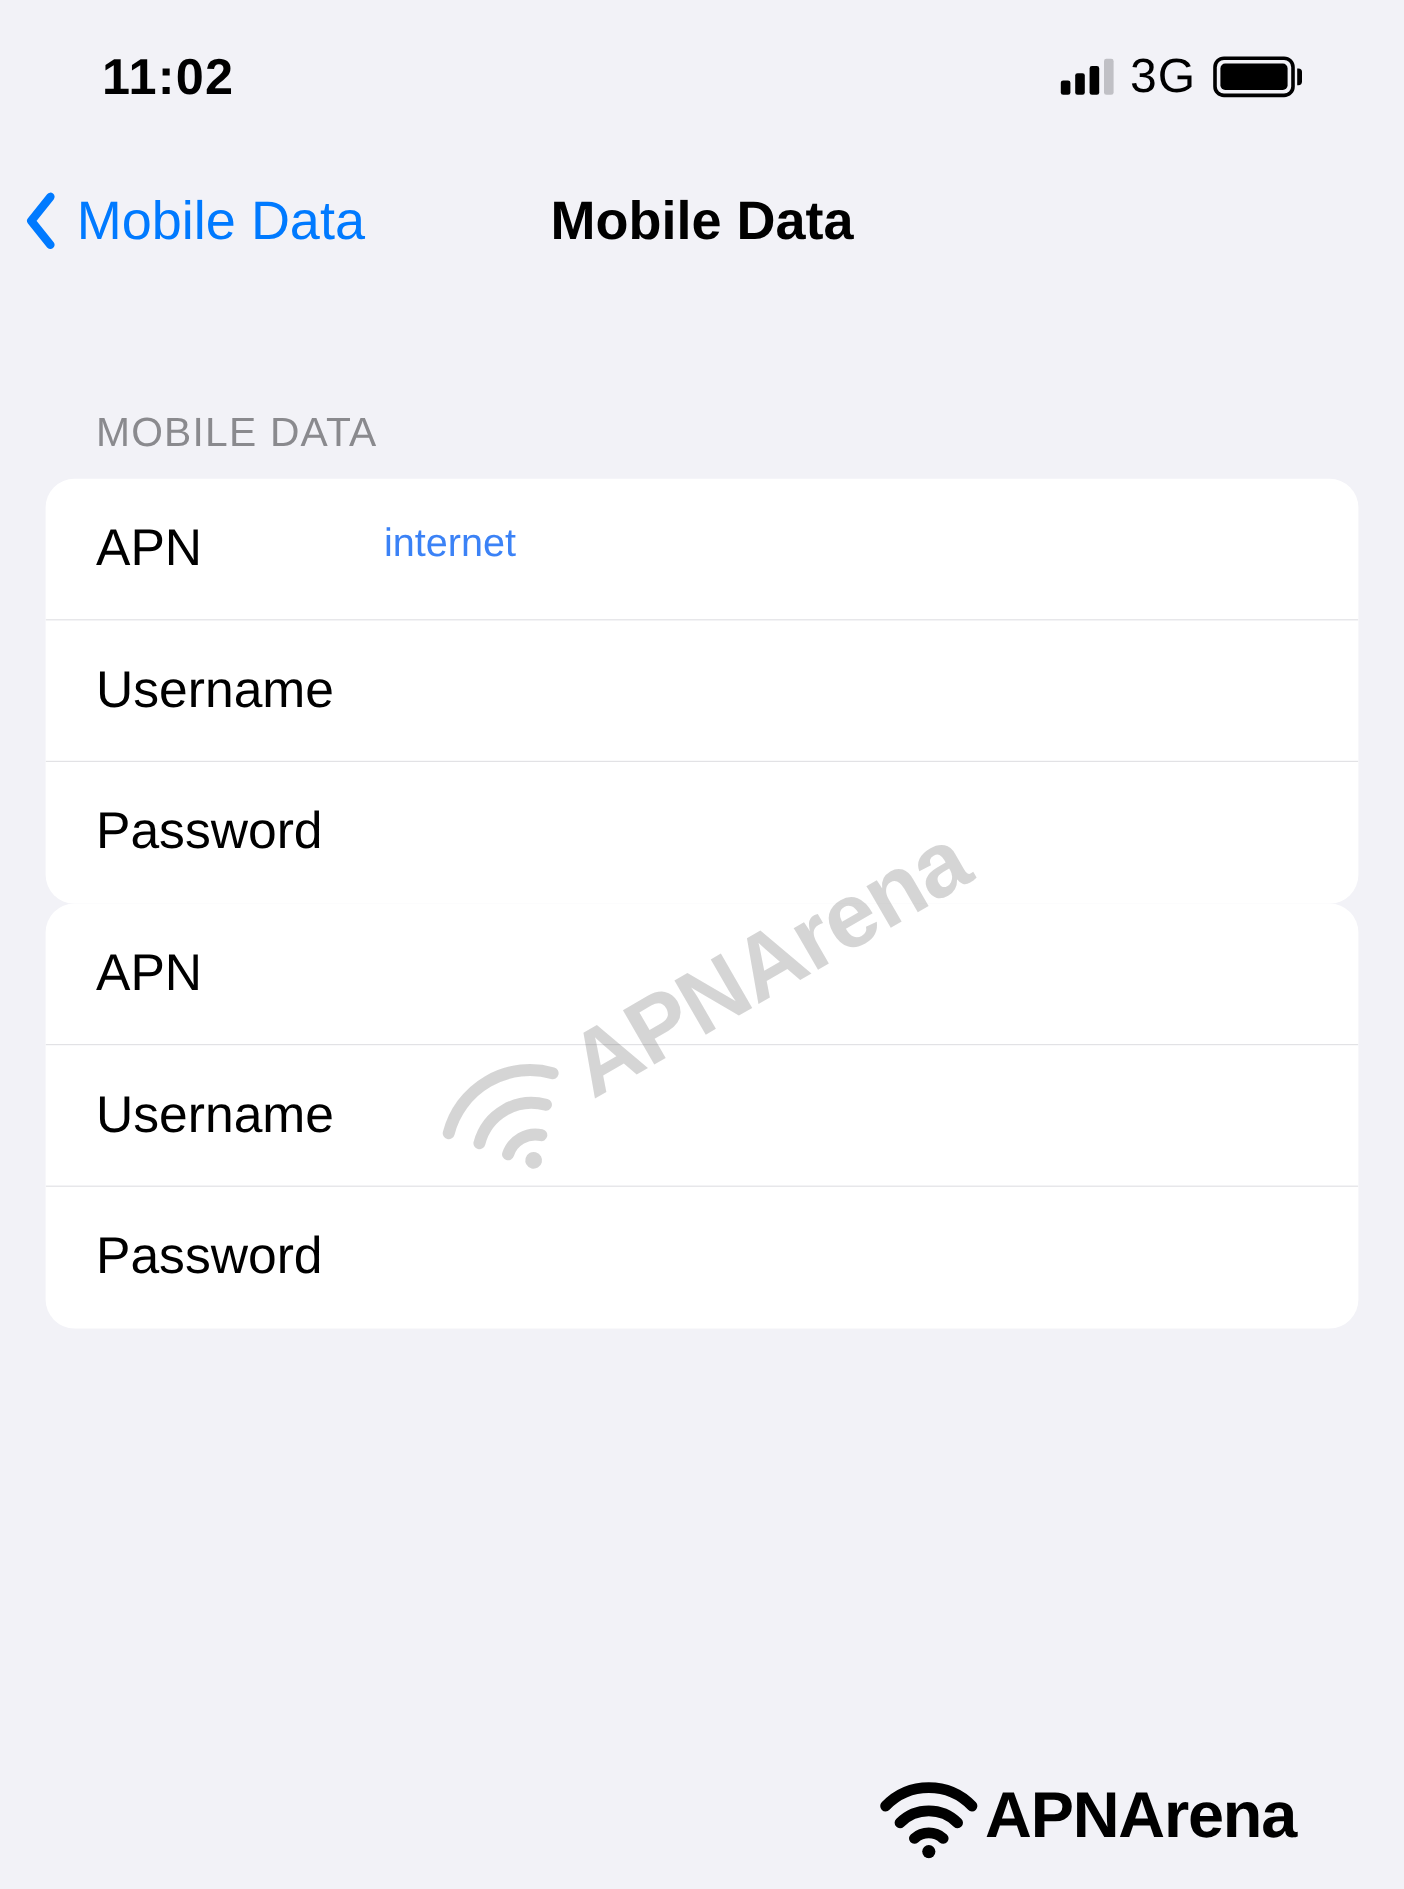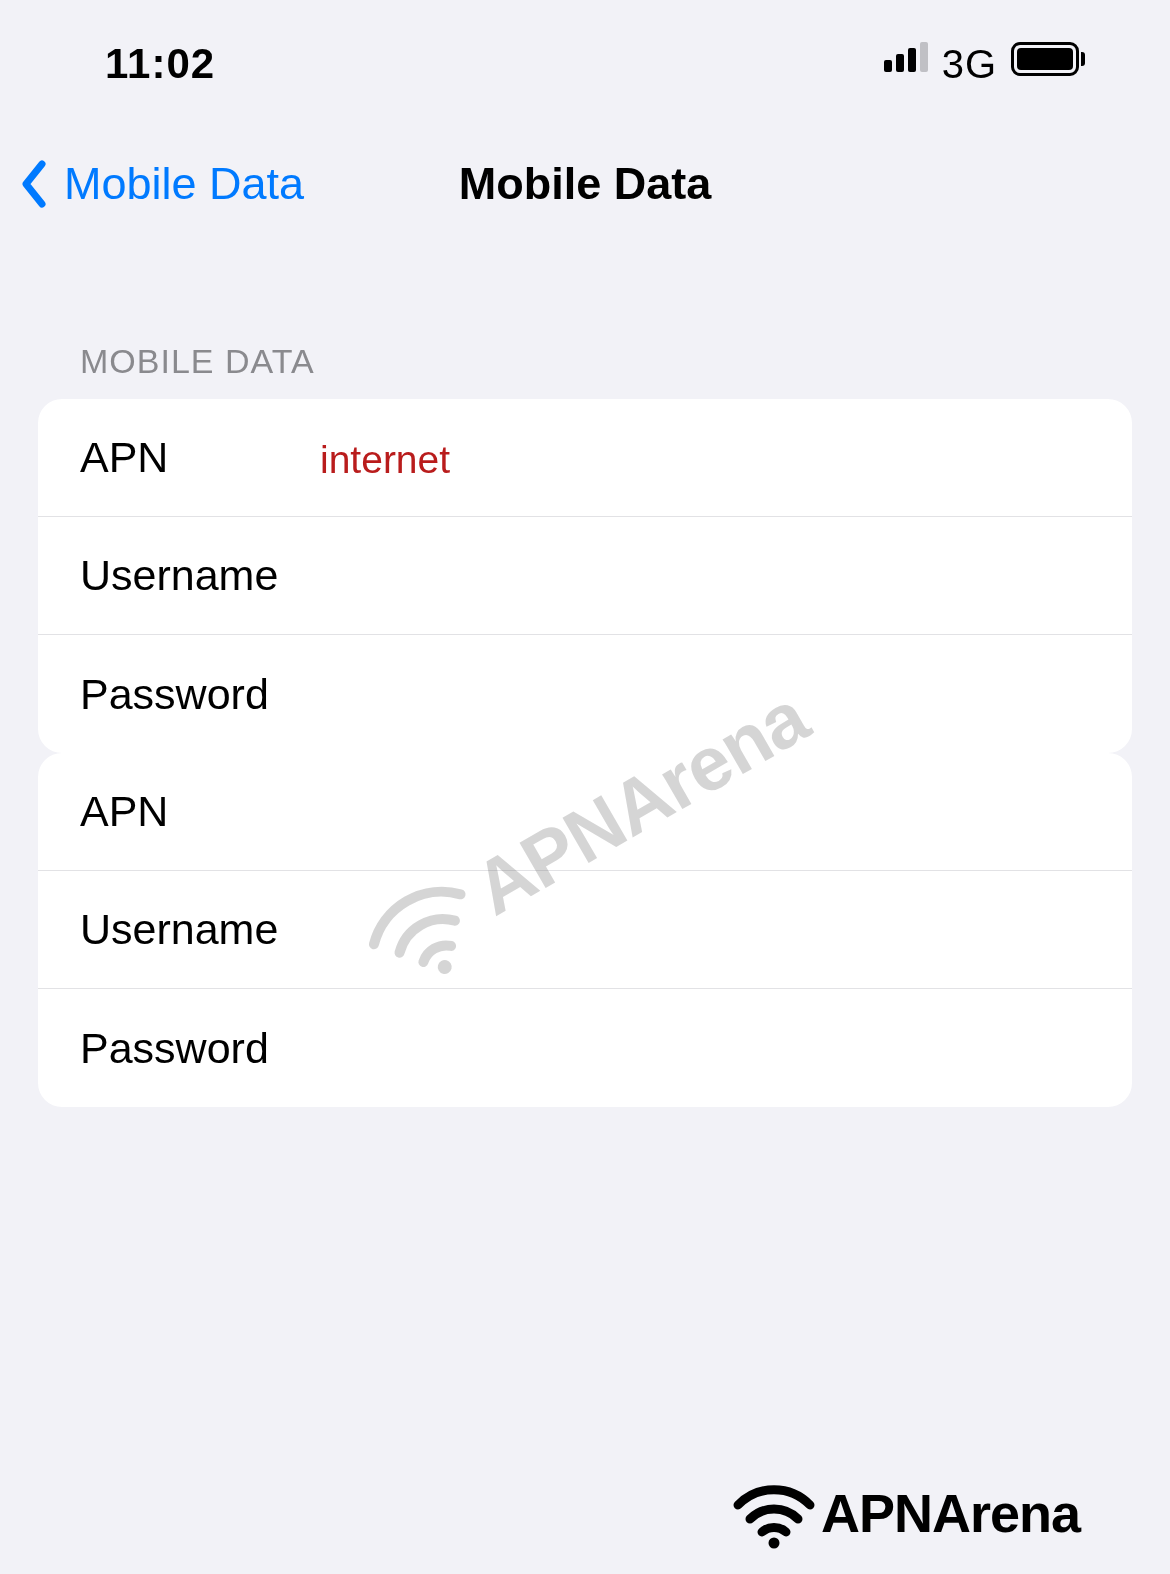--- a/index.html
+++ b/index.html
@@ -19,25 +19,24 @@
       display: flex;
       justify-content: space-between;
       align-items: center;
       padding: 40px 85px 30px 85px;
       font-size: 42px;
       font-weight: 600;
       color: #000;
     }
     .status-left {
       letter-spacing: 1px;
-      margin-left: 20px;
     }
     .status-right {
       display: flex;
-      align-items: flex-start;
+      align-items: center;
       gap: 14px;
     }
     .signal-bars {
       display: flex;
       align-items: flex-end;
       gap: 4px;
       height: 30px;
     }
     .signal-bar {
       width: 8px;
@@ -115,41 +114,41 @@
       text-transform: uppercase;
       padding: 72px 42px 18px 42px;
     }
     .section-group {
       background-color: #ffffff;
       border-radius: 24px;
       overflow: hidden;
     }
     .setting-row {
       display: flex;
-      align-items: flex-end;
+      align-items: flex-start;
       padding: 34px 42px;
       border-bottom: 1px solid #e2e2e5;
       min-height: 118px;
     }
     .setting-row:last-child {
       border-bottom: none;
     }
     .setting-label {
       font-size: 43px;
       font-weight: 400;
       color: #000;
       width: 240px;
       flex-shrink: 0;
     }
     .setting-input {
       border: none;
       outline: none;
-      font-size: 39px;
-      font-weight: 400;
-      color: #b91c1c;
+      font-size: 33px;
+      font-weight: 400;
+      color: #3b82f6;
       background: transparent;
       flex: 1;
       font-family: inherit;
     }
     .watermark-center {
       position: absolute;
       left: 50%;
       top: 53%;
       transform: translate(-50%, -50%) rotate(-30deg);
       display: flex;

